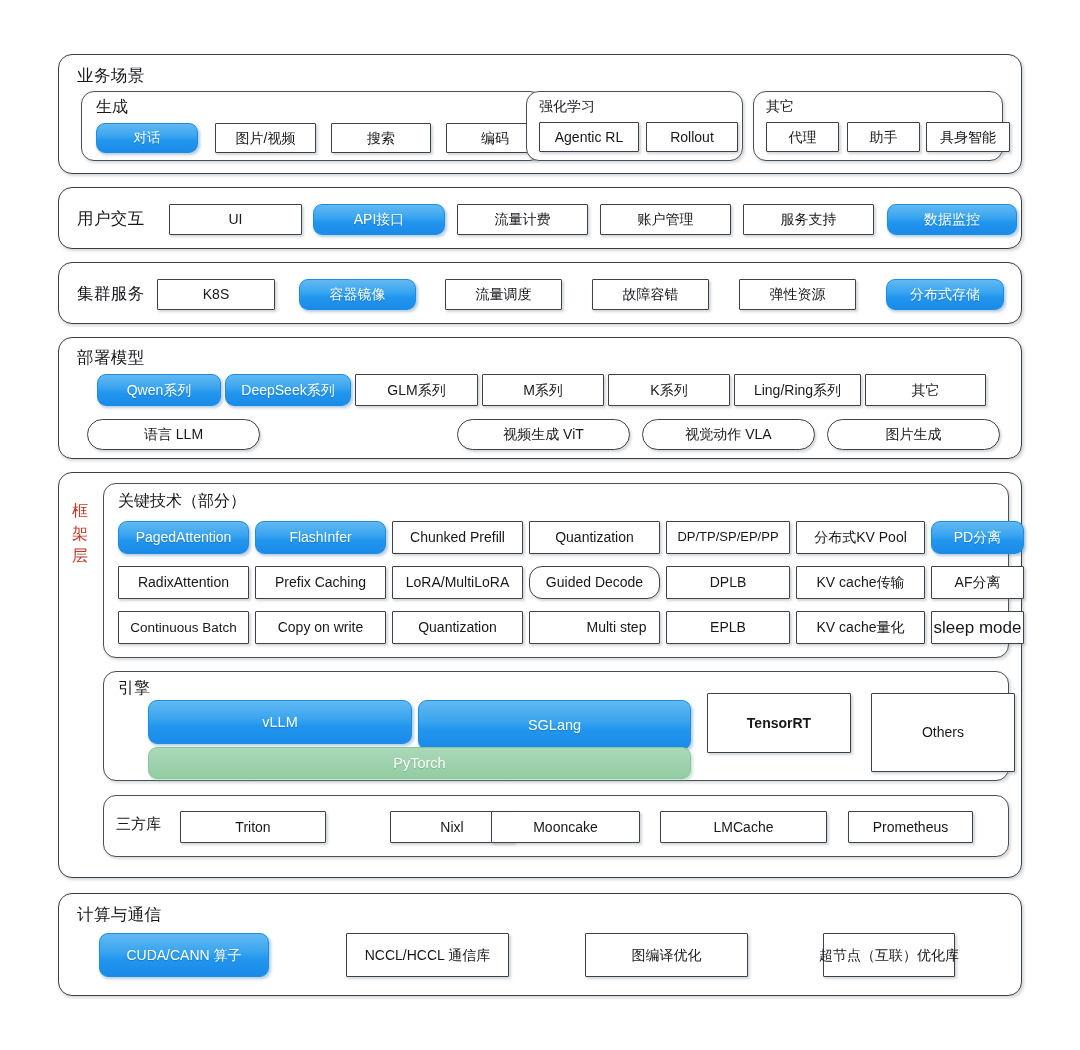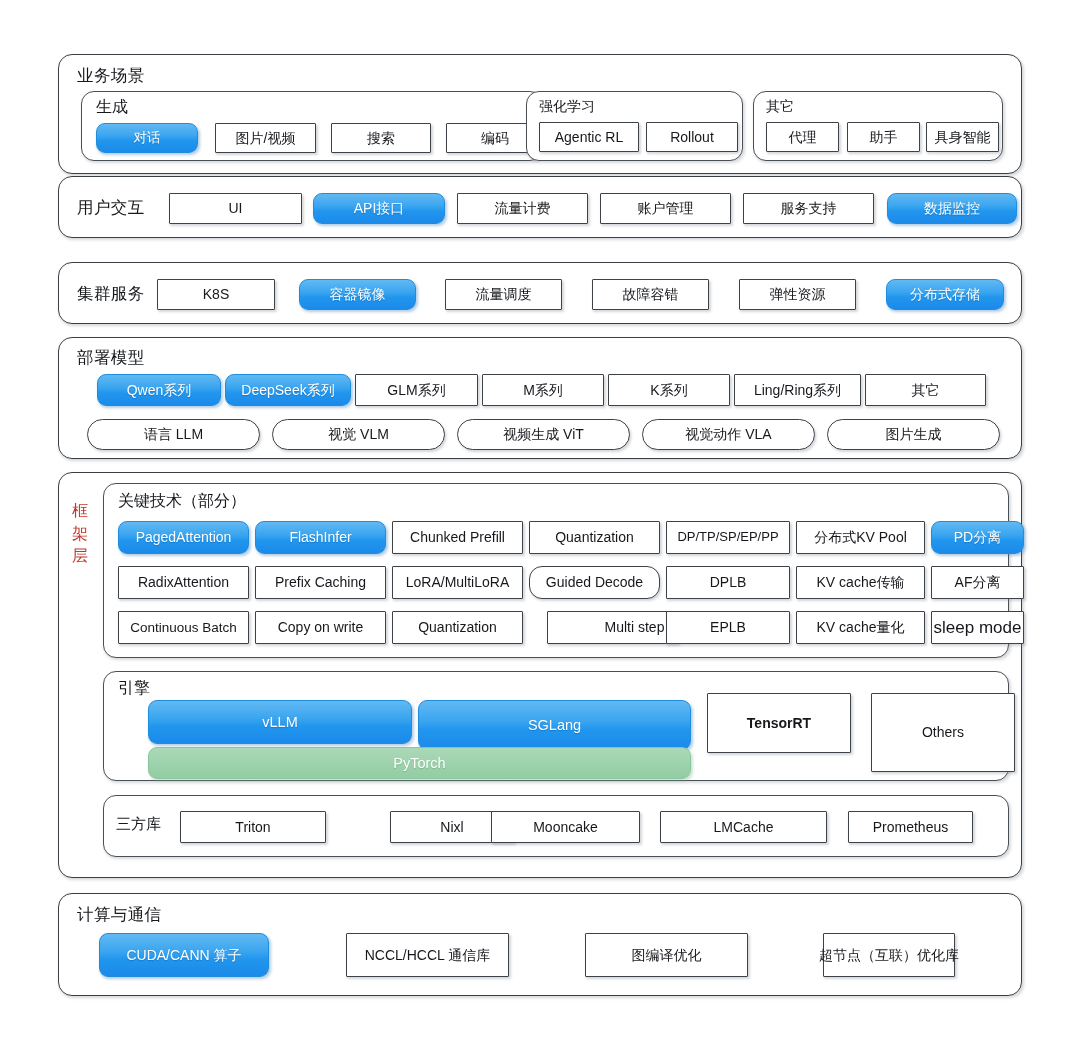--- a/index.html
+++ b/index.html
@@ -107,25 +107,25 @@
     <div class="group" style="left:467px; top:36px; width:217px; height:70px;">
       <div class="group-title" style="left:12px; top:6px; font-size:14px;">强化学习</div>
       <div class="chip rect abs" style="left:12px; top:30px; width:100px; height:30px;">Agentic RL</div>
       <div class="chip rect abs" style="left:119px; top:30px; width:92px; height:30px;">Rollout</div>
     </div>
 
     <div class="group" style="left:694px; top:36px; width:250px; height:70px;">
       <div class="group-title" style="left:12px; top:6px; font-size:14px;">其它</div>
       <div class="chip rect abs" style="left:12px; top:30px; width:73px; height:30px;">代理</div>
       <div class="chip rect abs" style="left:93px; top:30px; width:73px; height:30px;">助手</div>
-      <div class="chip rect abs" style="left:172px; top:30px; width:73px; height:30px;">具身智能</div>
-    </div>
-  </div>
-
-  <div class="layer" style="left:58px; top:176px; width:964px; height:62px;">
+      <div class="chip rect abs" style="left:172px; top:30px; width:84px; height:30px;">具身智能</div>
+    </div>
+  </div>
+
+  <div class="layer" style="left:58px; top:187px; width:964px; height:62px;">
     <div class="layer-title" style="left:18px; top:20px;">用户交互</div>
     <div class="chip rect abs" style="left:110px; top:16px; width:133px; height:31px;">UI</div>
     <div class="chip blue abs" style="left:254px; top:16px; width:132px; height:31px;">API接口</div>
     <div class="chip rect abs" style="left:398px; top:16px; width:131px; height:31px;">流量计费</div>
     <div class="chip rect abs" style="left:541px; top:16px; width:131px; height:31px;">账户管理</div>
     <div class="chip rect abs" style="left:684px; top:16px; width:131px; height:31px;">服务支持</div>
     <div class="chip blue abs" style="left:828px; top:16px; width:130px; height:31px;">数据监控</div>
   </div>
 
   <div class="layer" style="left:58px; top:262px; width:964px; height:62px;">
@@ -143,21 +143,20 @@
 
     <div class="chip blue abs" style="left:38px; top:36px; width:124px; height:32px;">Qwen系列</div>
     <div class="chip blue abs" style="left:166px; top:36px; width:126px; height:32px;">DeepSeek系列</div>
     <div class="chip rect abs" style="left:296px; top:36px; width:123px; height:32px;">GLM系列</div>
     <div class="chip rect abs" style="left:423px; top:36px; width:122px; height:32px;">M系列</div>
     <div class="chip rect abs" style="left:549px; top:36px; width:122px; height:32px;">K系列</div>
     <div class="chip rect abs" style="left:675px; top:36px; width:127px; height:32px;">Ling/Ring系列</div>
     <div class="chip rect abs" style="left:806px; top:36px; width:121px; height:32px;">其它</div>
 
     <div class="chip stadium abs" style="left:28px; top:81px; width:173px; height:31px;">语言 LLM</div>
-    <div class="chip stadium abs" style="left:213px; top:81px; width:173px; height:31px;">视觉 VLM</div>
     <div class="chip stadium abs" style="left:398px; top:81px; width:173px; height:31px;">视频生成 ViT</div>
     <div class="chip stadium abs" style="left:583px; top:81px; width:173px; height:31px;">视觉动作 VLA</div>
     <div class="chip stadium abs" style="left:768px; top:81px; width:173px; height:31px;">图片生成</div>
   </div>
 
   <div class="layer" style="left:58px; top:472px; width:964px; height:406px;">
 
     <div class="vlabel" style="left:10px; top:16px; height:90px;">
       <span>框</span>
       <span>架</span>
@@ -179,21 +178,21 @@
       <div class="chip rect abs" style="left:151px; top:82px; width:131px; height:33px;">Prefix Caching</div>
       <div class="chip rect abs" style="left:288px; top:82px; width:131px; height:33px;">LoRA/MultiLoRA</div>
       <div class="chip rect abs" style="left:425px; top:82px; width:131px; height:33px;border-radius:13px;">Guided Decode</div>
       <div class="chip rect abs" style="left:562px; top:82px; width:124px; height:33px;">DPLB</div>
       <div class="chip rect abs" style="left:692px; top:82px; width:129px; height:33px;">KV cache传输</div>
       <div class="chip rect abs" style="left:827px; top:82px; width:93px; height:33px;">AF分离</div>
 
       <div class="chip rect abs" style="left:14px; top:127px; width:131px; height:33px; font-size:13.5px;">Continuous Batch</div>
       <div class="chip rect abs" style="left:151px; top:127px; width:131px; height:33px;">Copy on write</div>
       <div class="chip rect abs" style="left:288px; top:127px; width:131px; height:33px;">Quantization</div>
-      <div class="chip rect abs" style="left:443px; top:127px; width:131px; height:33px;padding-left:44px;">Multi step</div>
+      <div class="chip rect abs" style="left:425px; top:127px; width:131px; height:33px;padding-left:44px;">Multi step</div>
       <div class="chip rect abs" style="left:562px; top:127px; width:124px; height:33px;">EPLB</div>
       <div class="chip rect abs" style="left:692px; top:127px; width:129px; height:33px;">KV cache量化</div>
       <div class="chip rect abs" style="left:827px; top:127px; width:93px; height:33px; font-size:17px;">sleep mode</div>
     </div>
 
     <div class="group" style="left:44px; top:198px; width:906px; height:110px;">
       <div class="group-title" style="left:14px; top:6px; font-size:16px;font-family:Liberation Mono, monospace;">引擎</div>
 
       <div class="chip blue abs" style="left:44px; top:28px; width:264px; height:44px; font-size:14.5px;">vLLM</div>
       <div class="chip blue abs" style="left:314px; top:28px; width:273px; height:50px; font-size:14.5px;">SGLang</div>

